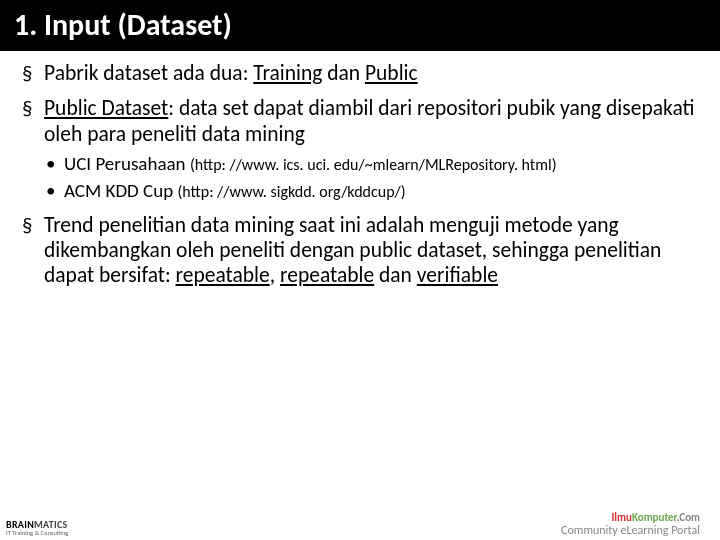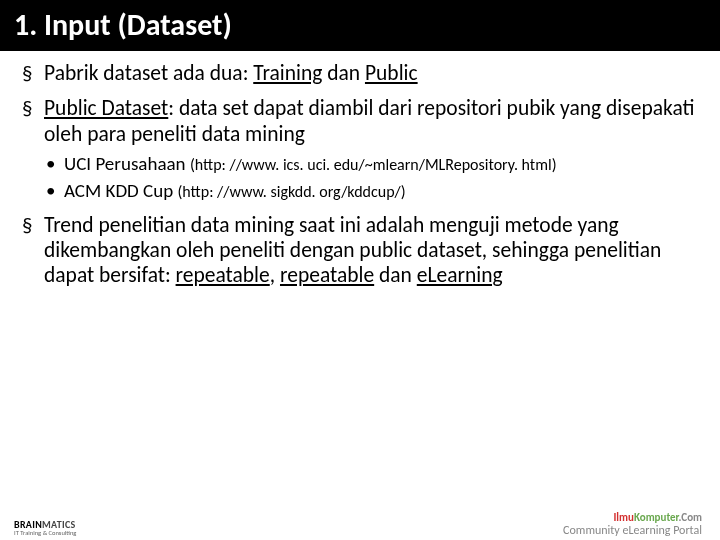--- a/index.html
+++ b/index.html
@@ -9,21 +9,21 @@
   .title-bar h1 { font-size: 30px; font-weight: 700; }
   .content { padding: 10px 22px 0 22px; }
   ul.lvl1 { list-style: none; }
   ul.lvl1 > li { position: relative; padding-left: 22px; margin-bottom: 10px; font-size: 21.5px; line-height: 1.18; }
   ul.lvl1 > li::before { content: "§"; position: absolute; left: 0; top: 0; font-size: 21px; }
   ul.lvl2 { list-style: none; margin-top: 6px; }
   ul.lvl2 > li { position: relative; padding-left: 20px; margin-bottom: 4px; font-size: 19px; line-height: 1.2; }
   ul.lvl2 > li::before { content: "•"; position: absolute; left: 2px; top: 0; font-size: 19px; }
   .u { text-decoration: underline; }
   .link { font-size: 16px; text-align: right; }
-  .footer { position: absolute; bottom: 4px; left: 0; right: 4px; height: 24px; display: flex; justify-content: space-between; align-items: flex-end; padding: 0 14px; }
+  .footer { position: absolute; bottom: 4px; left: 0; right: 14px; height: 24px; display: flex; justify-content: space-between; align-items: flex-end; padding: 0 6px; }
   .logo-left { font-size: 9px; line-height: 1; color: #333; }
   .logo-left .brand { font-weight: 700; font-size: 10px; letter-spacing: 0.3px; }
   .logo-left .brain { color: #000; }
   .logo-left .matics { color: #444; }
   .logo-left .tag { font-size: 6.5px; color: #666; display: block; text-align: center; }
   .logo-right { text-align: right; line-height: 1; }
   .logo-right .ik { font-size: 11px; font-weight: 700; }
   .logo-right .ilmu { color: #d32f2f; }
   .logo-right .komputer { color: #6aa84f; margin-top: 48px; }
   .logo-right .com { color: #888; font-weight: 700; }
@@ -52,21 +52,21 @@
           <li>
             <span>UCI Perusahaan </span><span class="link">(http: //www. ics. uci. edu/~mlearn/MLRepository. html)</span>
           </li>
           <li>
             <span>ACM KDD Cup </span><span class="link">(http: //www. sigkdd. org/kddcup/)</span>
           </li>
         </ul>
       </li>
 
       <li>
-        <span>Trend penelitian data mining saat ini adalah menguji metode yang dikembangkan oleh peneliti dengan public dataset, sehingga penelitian dapat bersifat: </span><span class="u">repeatable</span><span>, </span><span class="u">repeatable</span><span> dan </span><span class="u">eLearning</span>
+        <span>Trend penelitian data mining saat ini adalah menguji metode yang dikembangkan oleh peneliti dengan public dataset, sehingga penelitian dapat bersifat: </span><span class="u">repeatable</span><span>, </span><span class="u">repeatable</span><span> dan </span><span class="u">verifiable</span>
       </li>
 
     </ul>
   </div>
 
   <div class="footer">
     <div class="logo-left">
       <span class="brand"><span class="brain">BRAIN</span><span class="matics">MATICS</span></span>
       <span class="tag">IT Training &amp; Consulting</span>
     </div>

